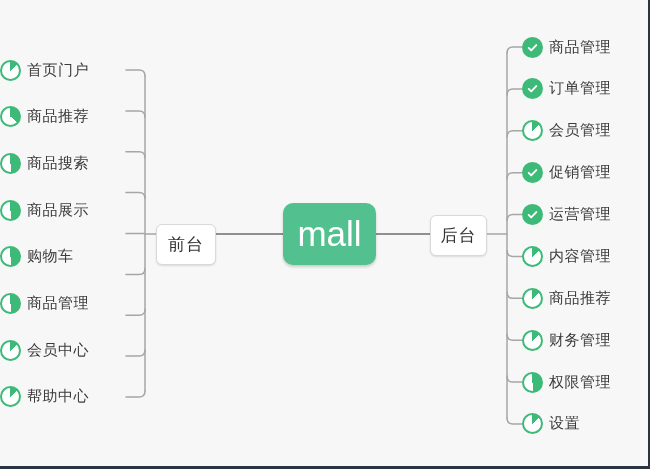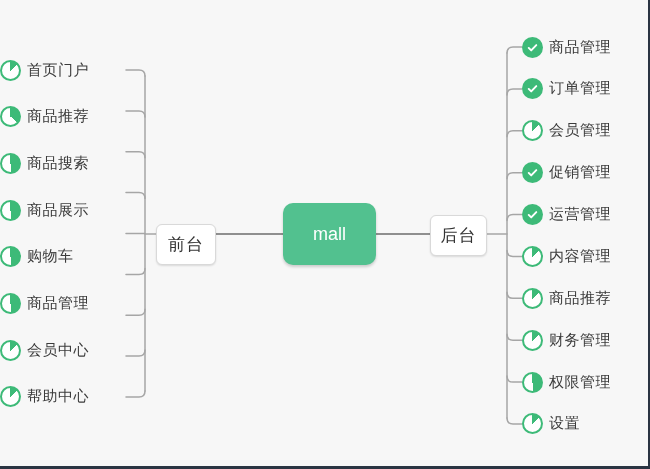--- a/index.html
+++ b/index.html
@@ -33,21 +33,21 @@
     display:flex;align-items:center;justify-content:center;
   }
   .done svg{display:block;}
 
   .node{
     position:absolute;display:flex;align-items:center;justify-content:center;
     box-sizing:border-box;
   }
   #node-root{
     left:283px;top:203px;width:93px;height:62px;border-radius:10px;
-    background:var(--node-green,#52c18f);color:#fff;font-size:18px;
+    background:var(--node-green,#52c18f);color:#fff;font-size:35px;
     box-shadow:0 2px 3px rgba(0,0,0,.18);
   }
   .main-topic{
     background:#fff;border:1px solid var(--node-border,#d9d9d9);border-radius:6px;
     color:#333;font-size:17px;letter-spacing:1px;
     box-shadow:0 1px 2px rgba(0,0,0,.12);
   }
   #node-front{left:156px;top:216px;width:60px;height:41px;margin-top:8px;}
   #node-back{left:430px;top:215px;width:57px;height:41px;}
 </style>

